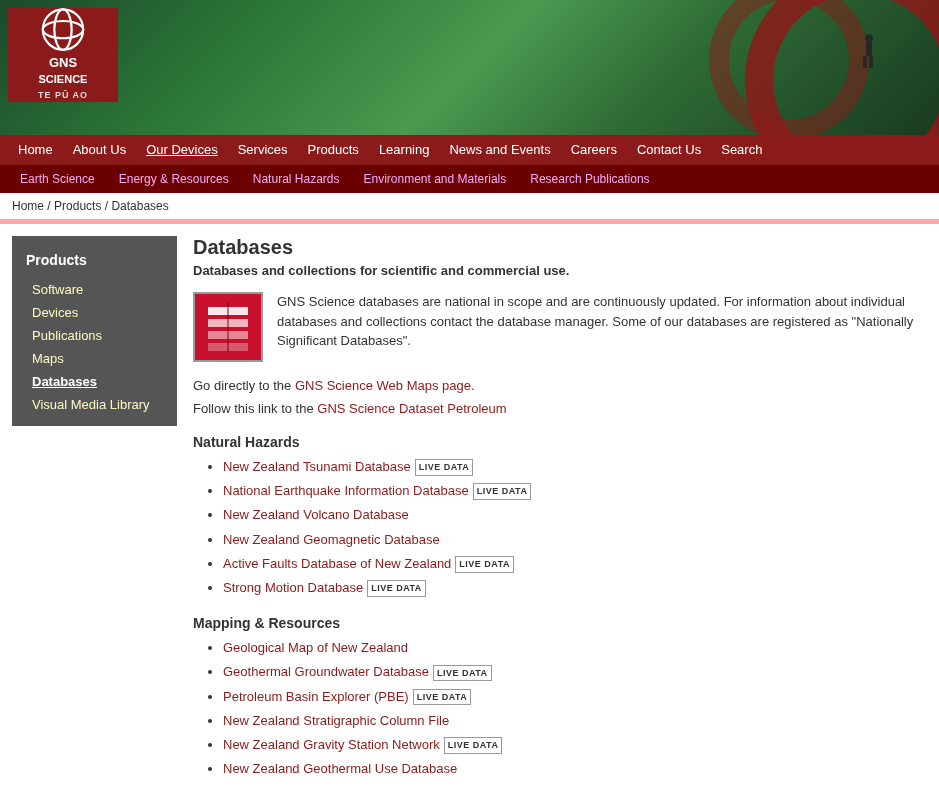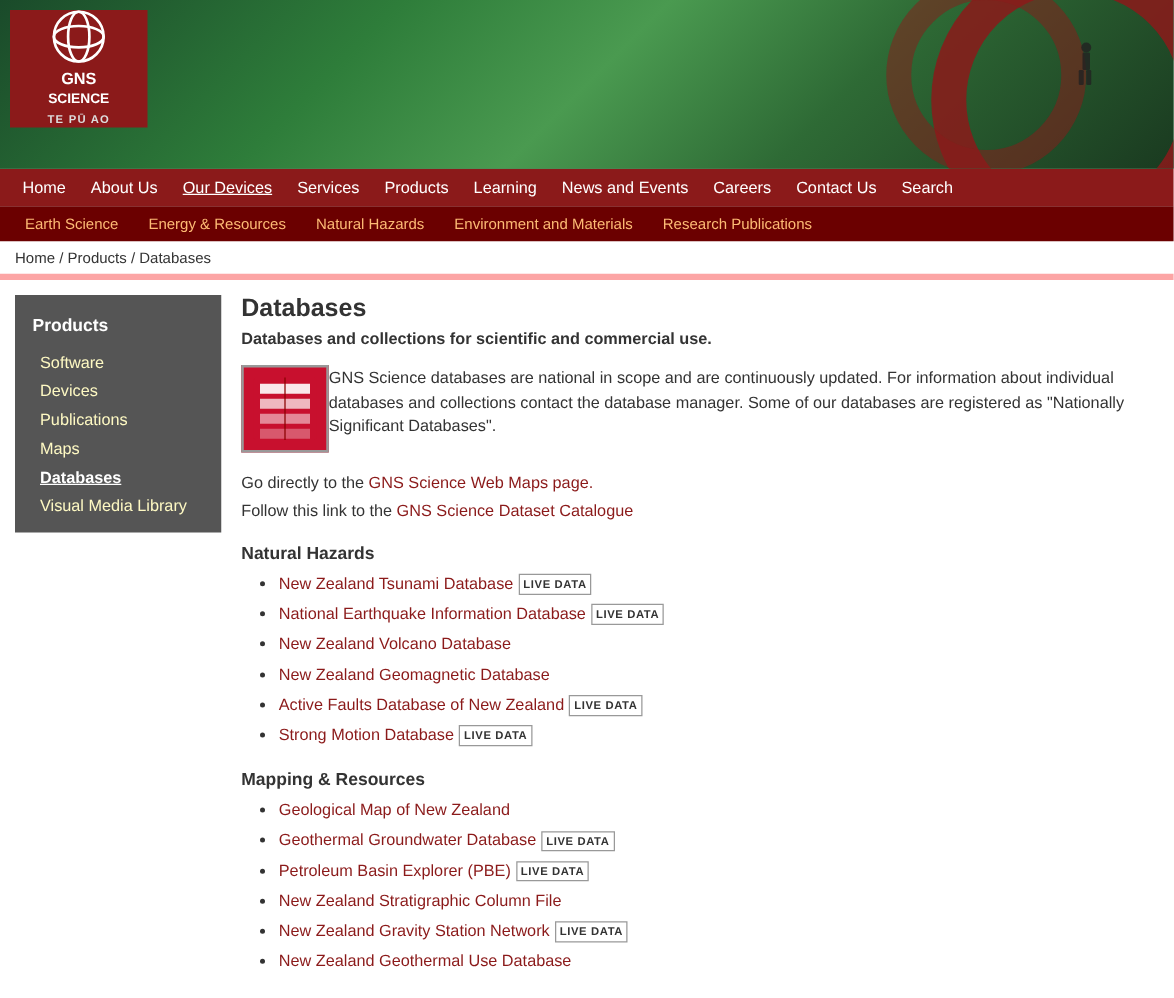--- a/index.html
+++ b/index.html
@@ -79,21 +79,21 @@
     #main-nav a.active { text-decoration: underline; }
 
     #sub-nav {
       background: #6b0000;
       display: flex;
       align-items: center;
       padding: 0 8px;
       height: 28px;
     }
     #sub-nav a {
-      color: #fdba74;
+      color: #f0abfc;
       text-decoration: none;
       font-size: 12px;
       padding: 0 12px;
       height: 28px;
       line-height: 28px;
       display: inline-block;
     }
 
     
     #breadcrumb {
@@ -153,20 +153,21 @@
       margin-bottom: 4px;
     }
     #page-subtitle {
       font-size: 13px;
       color: #333;
       font-weight: bold;
       margin-bottom: 14px;
     }
     #intro-block {
       display: flex;
+      gap: 14px;
       margin-bottom: 16px;
     }
     #db-image {
       width: 70px;
       height: 70px;
       flex-shrink: 0;
       background: #c8102e;
       border: 2px solid #999;
       display: flex;
       align-items: center;
@@ -316,21 +317,21 @@
       <div id="intro-text">
         <span>GNS Science databases are national in scope and are continuously updated. For information about individual databases and collections contact the database manager. Some of our databases are registered as "Nationally Significant Databases".</span>
       </div>
     </div>
 
     <div class="link-line">
       <span>Go directly to the </span><a href="#">GNS Science Web Maps page.</a>
     </div>
 
     <div class="link-line">
-      <span>Follow this link to the </span><a href="#">GNS Science Dataset Catalogue</a>
+      <span>Follow this link to the </span><a href="#">GNS Science Dataset Petroleum</a>
     </div>
 
     <div class="section-heading">Natural Hazards</div>
 
     <ul class="db-list">
       <li>
         <a href="#">New Zealand Tsunami Database</a><span class="live-data-badge">LIVE DATA</span>
       </li>
       <li>
         <a href="#">National Earthquake Information Database</a><span class="live-data-badge">LIVE DATA</span>

